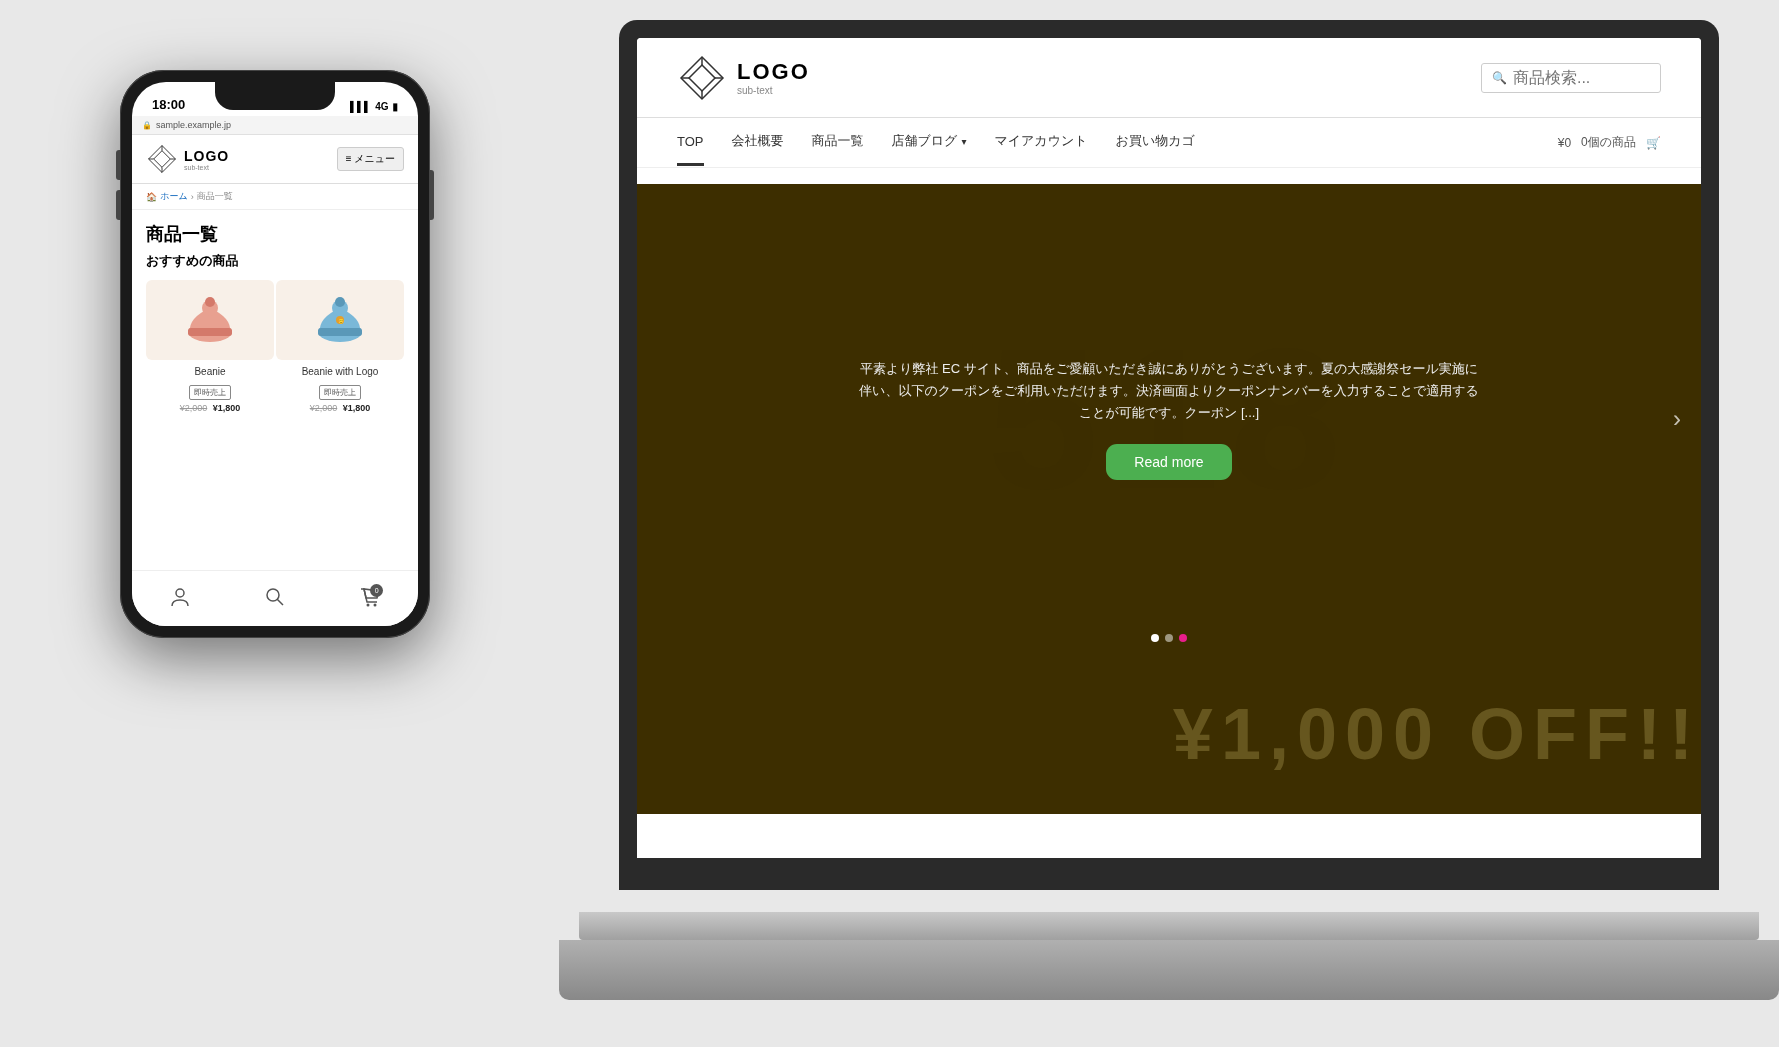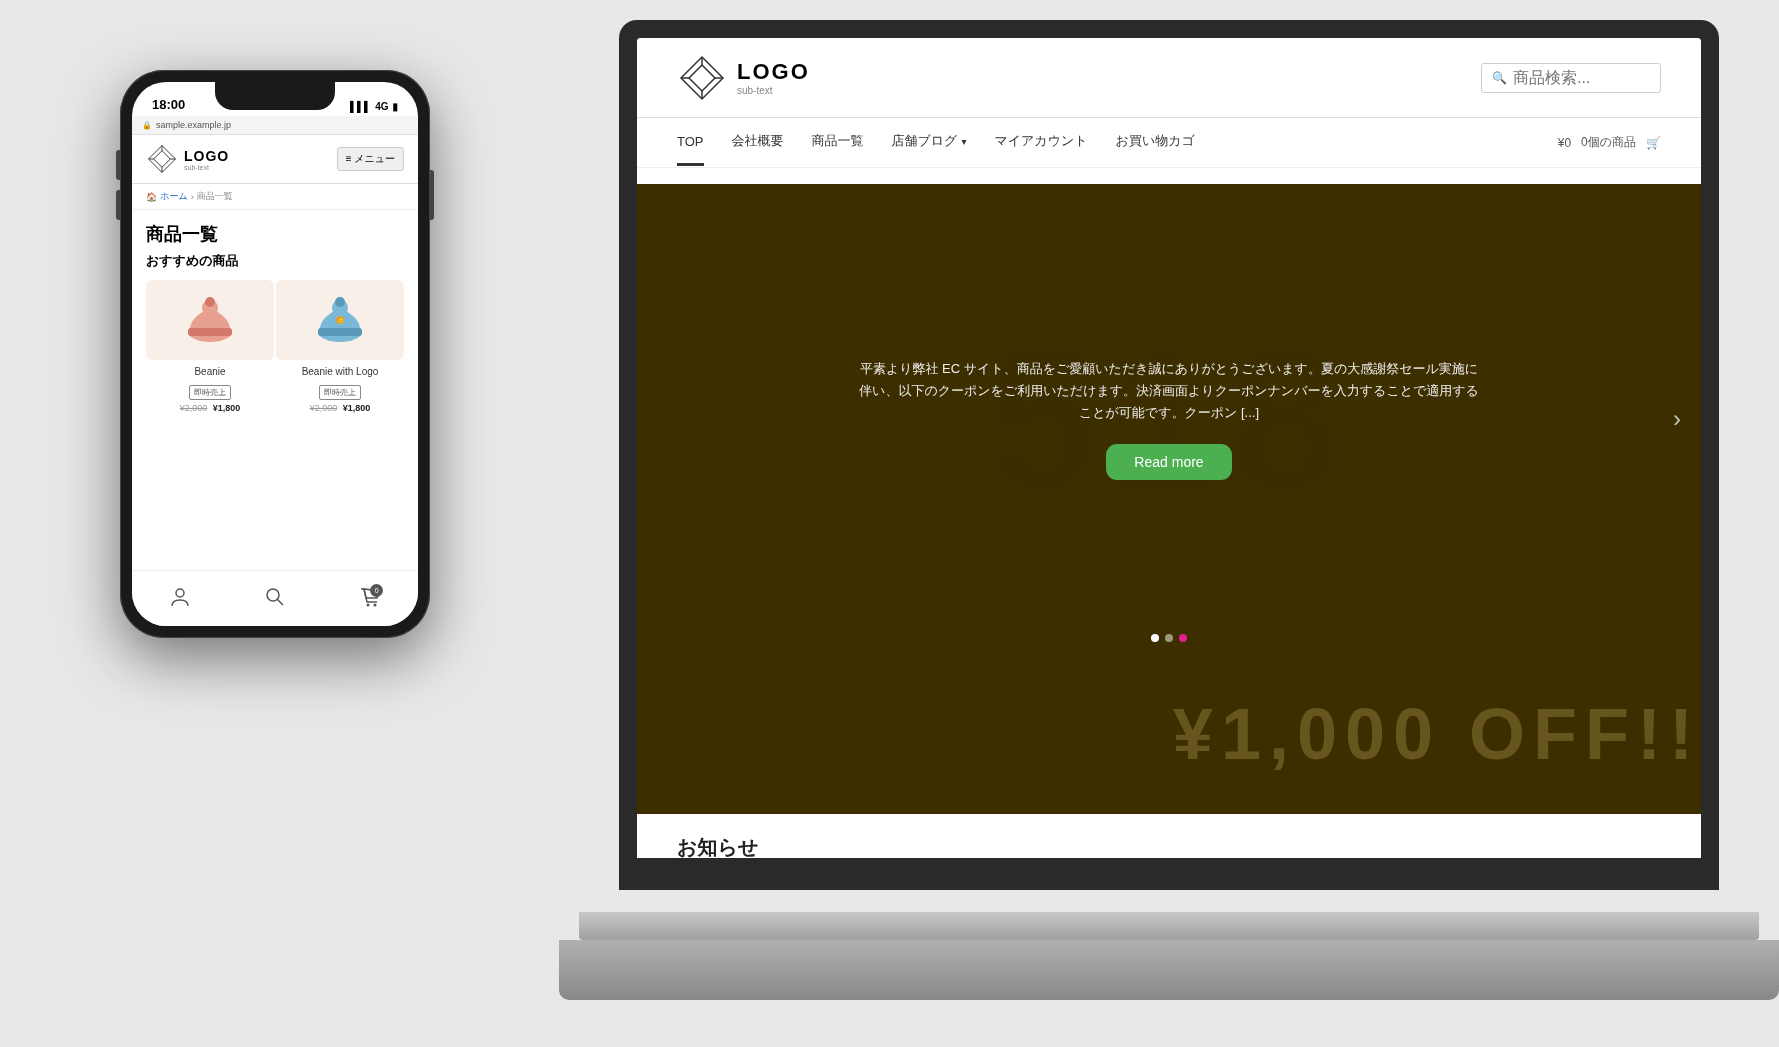--- a/index.html
+++ b/index.html
@@ -593,24 +593,20 @@
           <div class="hero-dot active"></div>
           <div class="hero-dot"></div>
           <div class="hero-dot pink"></div>
         </div>
       </div>
 
       <div class="hero-bottom-overlay">
         <div class="yen-big">¥1,000 OFF!!</div>
       </div>
 
-      <div class="news-section">
-        <h3 class="news-title">お知らせ</h3>
-
-      </div>
 
     </div>
   </div>
   <div class="laptop-base"></div>
   <div class="laptop-bottom"></div>
 </div>
 
 <div class="phone-wrapper">
   <div class="phone-outer">
 

